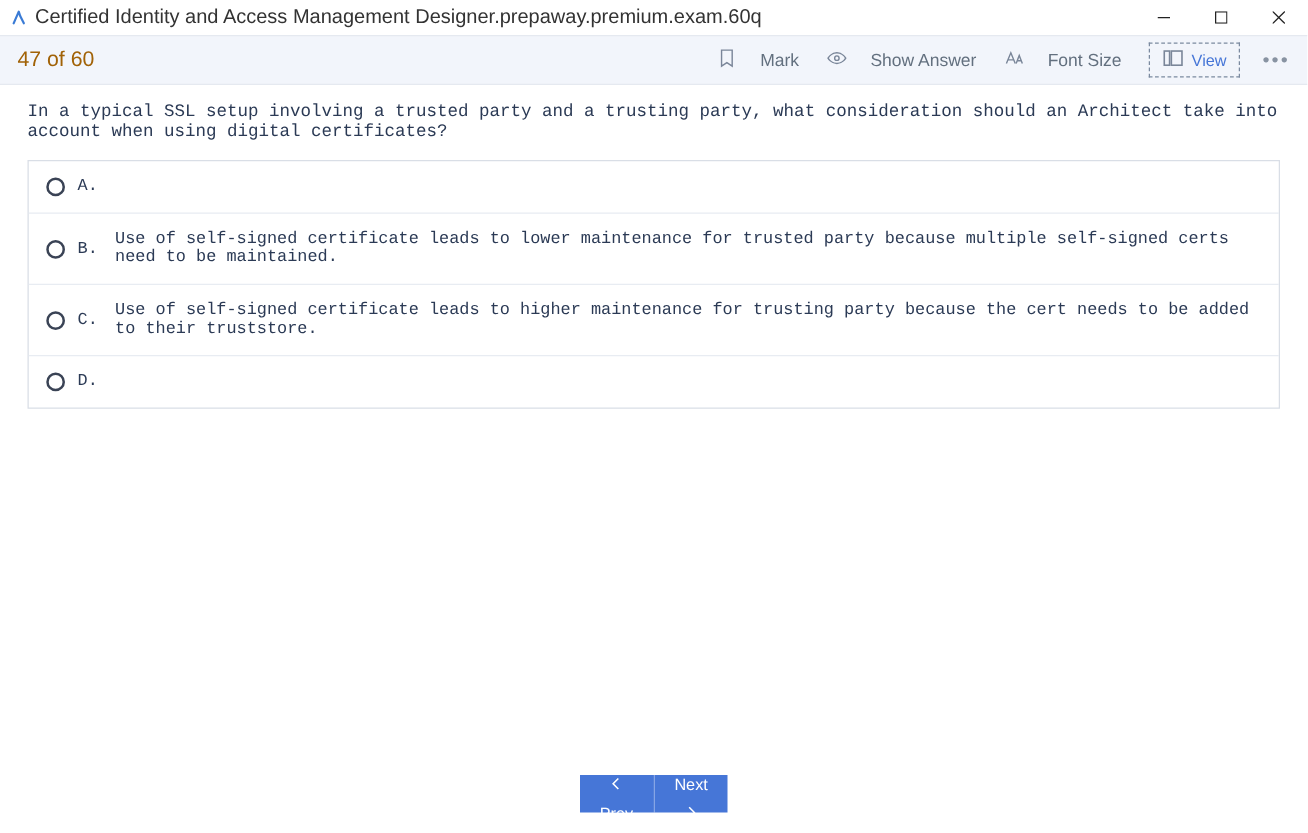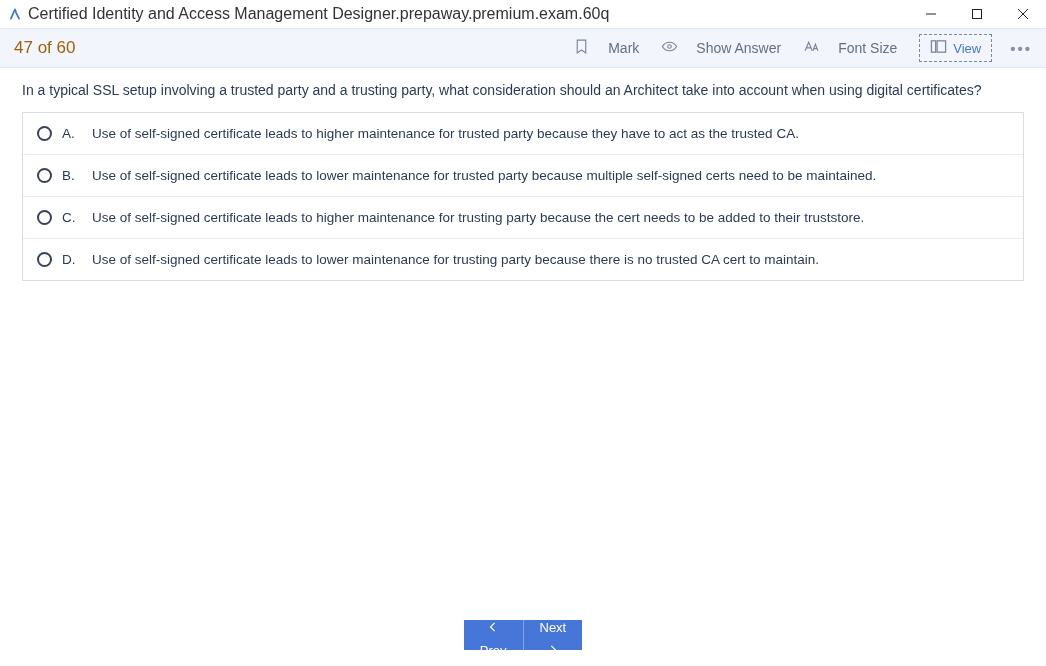--- a/index.html
+++ b/index.html
@@ -73,20 +73,21 @@
     letter-spacing: 2px;
     font-weight: bold;
     cursor: pointer;
   }
   
   .content {
     flex: 1;
     padding: 14px 22px 0 22px;
     color: #2b3a55;
     overflow: auto;
+    font-family: Liberation Mono, monospace;
   }
   .question-text {
     font-size: 14px;
     color: #2b3a55;
     margin-bottom: 14px;
   }
   .options {
     border: 1px solid #d9dee6;
   }
   .option-row {
@@ -210,39 +211,37 @@
   </div>
 </div>
 
 <div class="content">
   <div class="question-text">In a typical SSL setup involving a trusted party and a trusting party, what consideration should an Architect take into account when using digital certificates?</div>
   <div class="options">
 
     <div class="option-row">
       <span class="radio"></span>
       <span class="opt-letter">A.</span>
-      <span>Use of self-signed certificate leads to higher maintenance for trusted party because they have to act as the trusted CA.</span>
     </div>
 
     <div class="option-row">
       <span class="radio"></span>
       <span class="opt-letter">B.</span>
       <span>Use of self-signed certificate leads to lower maintenance for trusted party because multiple self-signed certs need to be maintained.</span>
     </div>
 
     <div class="option-row">
       <span class="radio"></span>
       <span class="opt-letter">C.</span>
       <span>Use of self-signed certificate leads to higher maintenance for trusting party because the cert needs to be added to their truststore.</span>
     </div>
 
     <div class="option-row">
       <span class="radio"></span>
       <span class="opt-letter">D.</span>
-      <span>Use of self-signed certificate leads to lower maintenance for trusting party because there is no trusted CA cert to maintain.</span>
     </div>
 
   </div>
 </div>
 
 <div class="footer">
   <div class="nav-btn">
     <span>
       <svg width="8" height="10" viewBox="0 0 8 12">
           <path d="M6 1 L1 6 L6 11" fill="none" stroke="#fff" stroke-width="1.5"></path>

